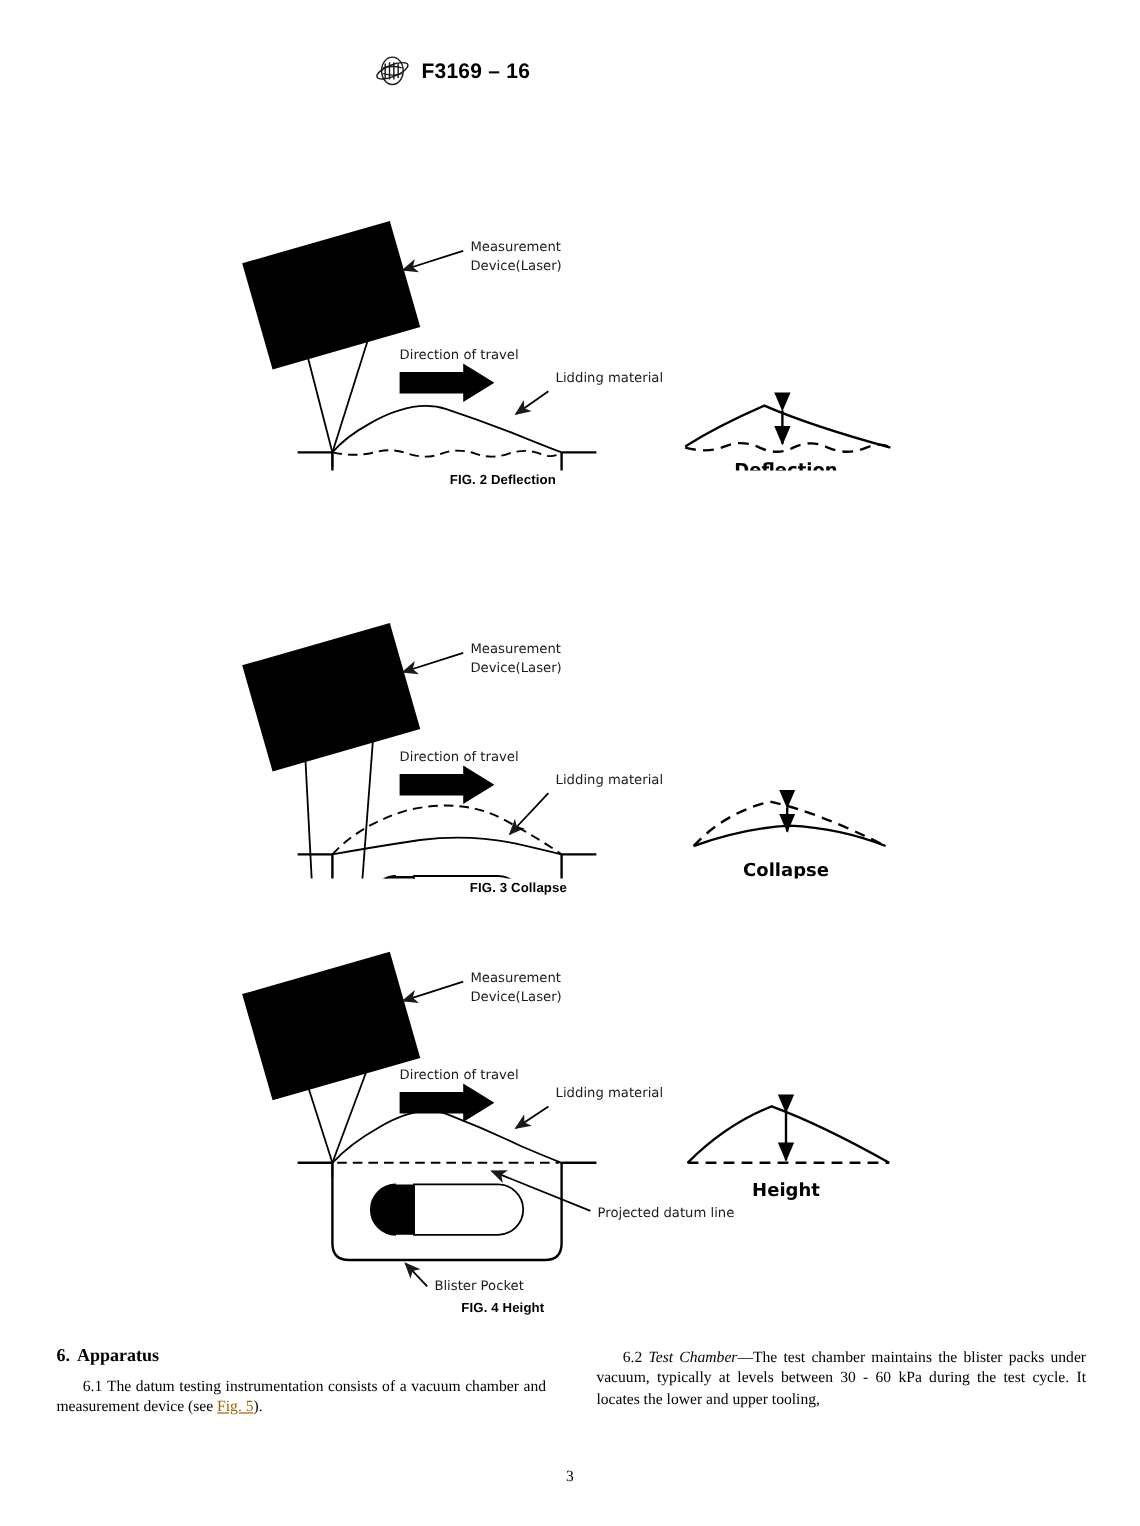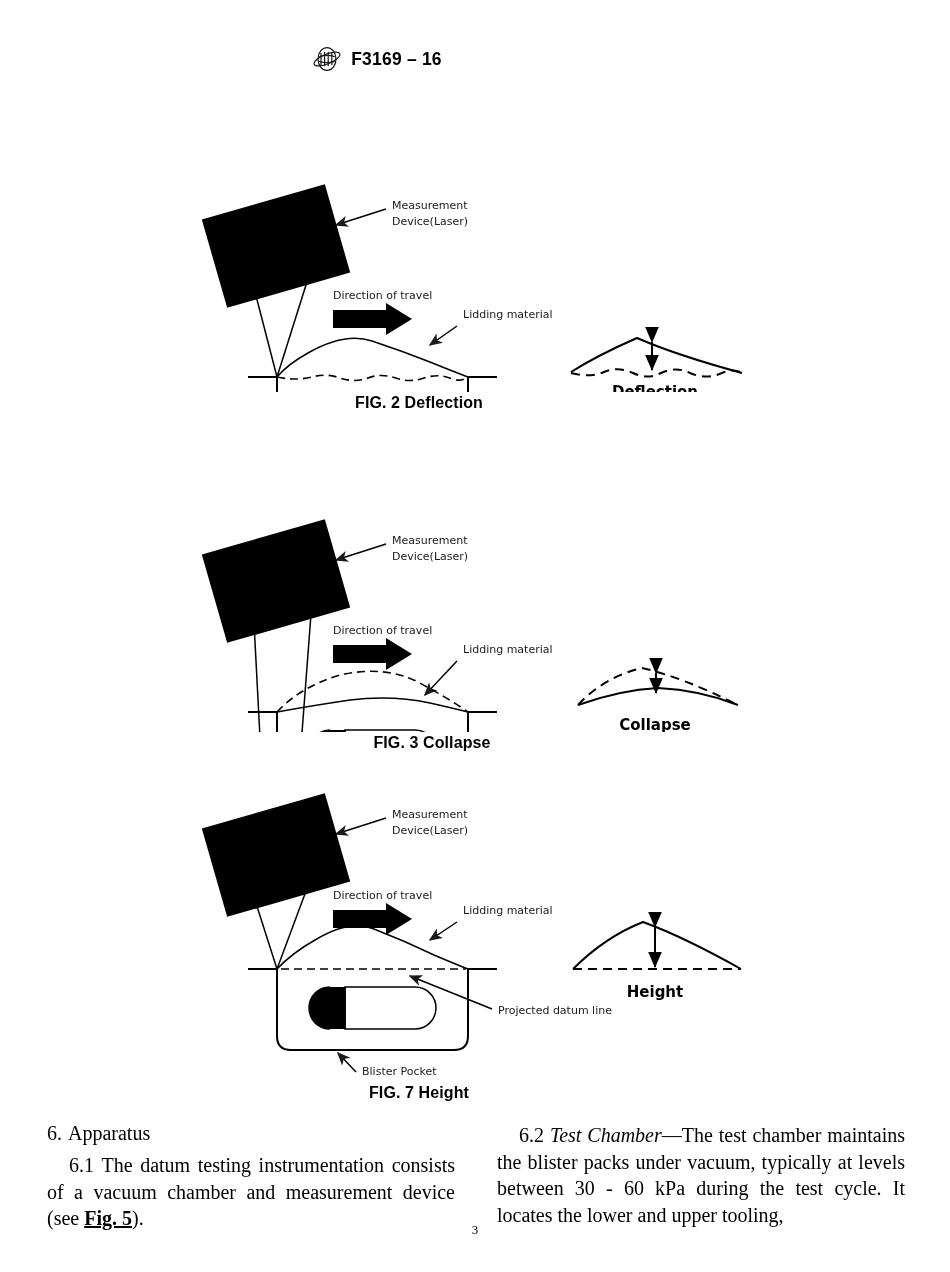--- a/index.html
+++ b/index.html
@@ -40,21 +40,21 @@
   .figure-block { position: absolute; left: 0; width: 784px; }
   #figure-2 { top: 92px; }
   #figure-3 { top: 437px; }
   #figure-4 { top: 777px; }
 
   .fig-svg { display: block; margin: 0; }
 
   .fig-caption {
     font-family: "Liberation Sans", sans-serif;
     font-weight: bold;
-    font-size: 16px;
+    font-size: 11px;
     text-align: center;
     letter-spacing: 0.1px;
   }
   #figure-2 .fig-caption { margin-top: 2px; padding-left: 54px; }
   #figure-3 .fig-caption { margin-top: 2px; padding-left: 80px; }
   #figure-4 .fig-caption { margin-top: 2px; padding-left: 54px; }
 
   
   text.lbl {
     font-family: "DejaVu Sans", sans-serif;
@@ -80,36 +80,36 @@
     position: absolute;
     top: 1122px;
     left: 47px;
     width: 858px;
     display: flex;
     gap: 42px;
   }
   .col { width: 408px; }
   .sec-head {
     font-family: "Liberation Serif", serif;
-    font-weight: normal;
-    font-size: 20px;
+    font-weight: bold;
+    font-size: 15px;
     margin: 0 0 7px 0;
   }
   .sec-head .num { margin-right: 6px; }
   .para {
-    font-size: 20px;
+    font-size: 13px;
     line-height: 1.33;
     text-align: justify;
     text-justify: inter-word;
     text-indent: 22px;
     margin: 0;
     hyphens: none;
   }
   .para .italic { font-style: italic; }
-  .xref { color: #000000; font-weight: bold; }
+  .xref { color: #a16207; }
 
   .page-number {
     position: absolute;
     top: 1222px;
     left: 0;
     width: 950px;
     text-align: center;
     font-size: 13px;
     font-family: "Liberation Serif", serif;
   }
@@ -308,21 +308,21 @@
     <path class="stroke-thin" marker-end="url(#ah4)" d="M356 295 L338 276"></path>
     <text class="lbl" x="362" y="298">Blister Pocket</text>
 
     <g>
       <path class="stroke-med" d="M573 192 Q605 160 643 145 Q684 160 741 192"></path>
       <path class="stroke-dash" d="M573 192 L741 192"></path>
       <path class="stroke-med" marker-start="url(#ah4s)" marker-end="url(#ah4s)" d="M655 150 L655 190"></path>
       <text class="detail-lbl" x="655" y="220">Height</text>
     </g>
   </svg>
-  <div class="fig-caption">FIG. 7 Height</div>
+  <div class="fig-caption">FIG. 4 Height</div>
 </div>
 
 <div class="body-text">
   <div class="col">
     <div class="sec-head">
       <span class="num">6.</span><span>Apparatus</span>
     </div>
     <p class="para"><span>6.1</span>&nbsp;<span>The datum testing instrumentation consists of a vacuum chamber and measurement device (see </span><a class="xref" href="#">Fig. 5</a><span>).</span></p>
   </div>
   <div class="col">

